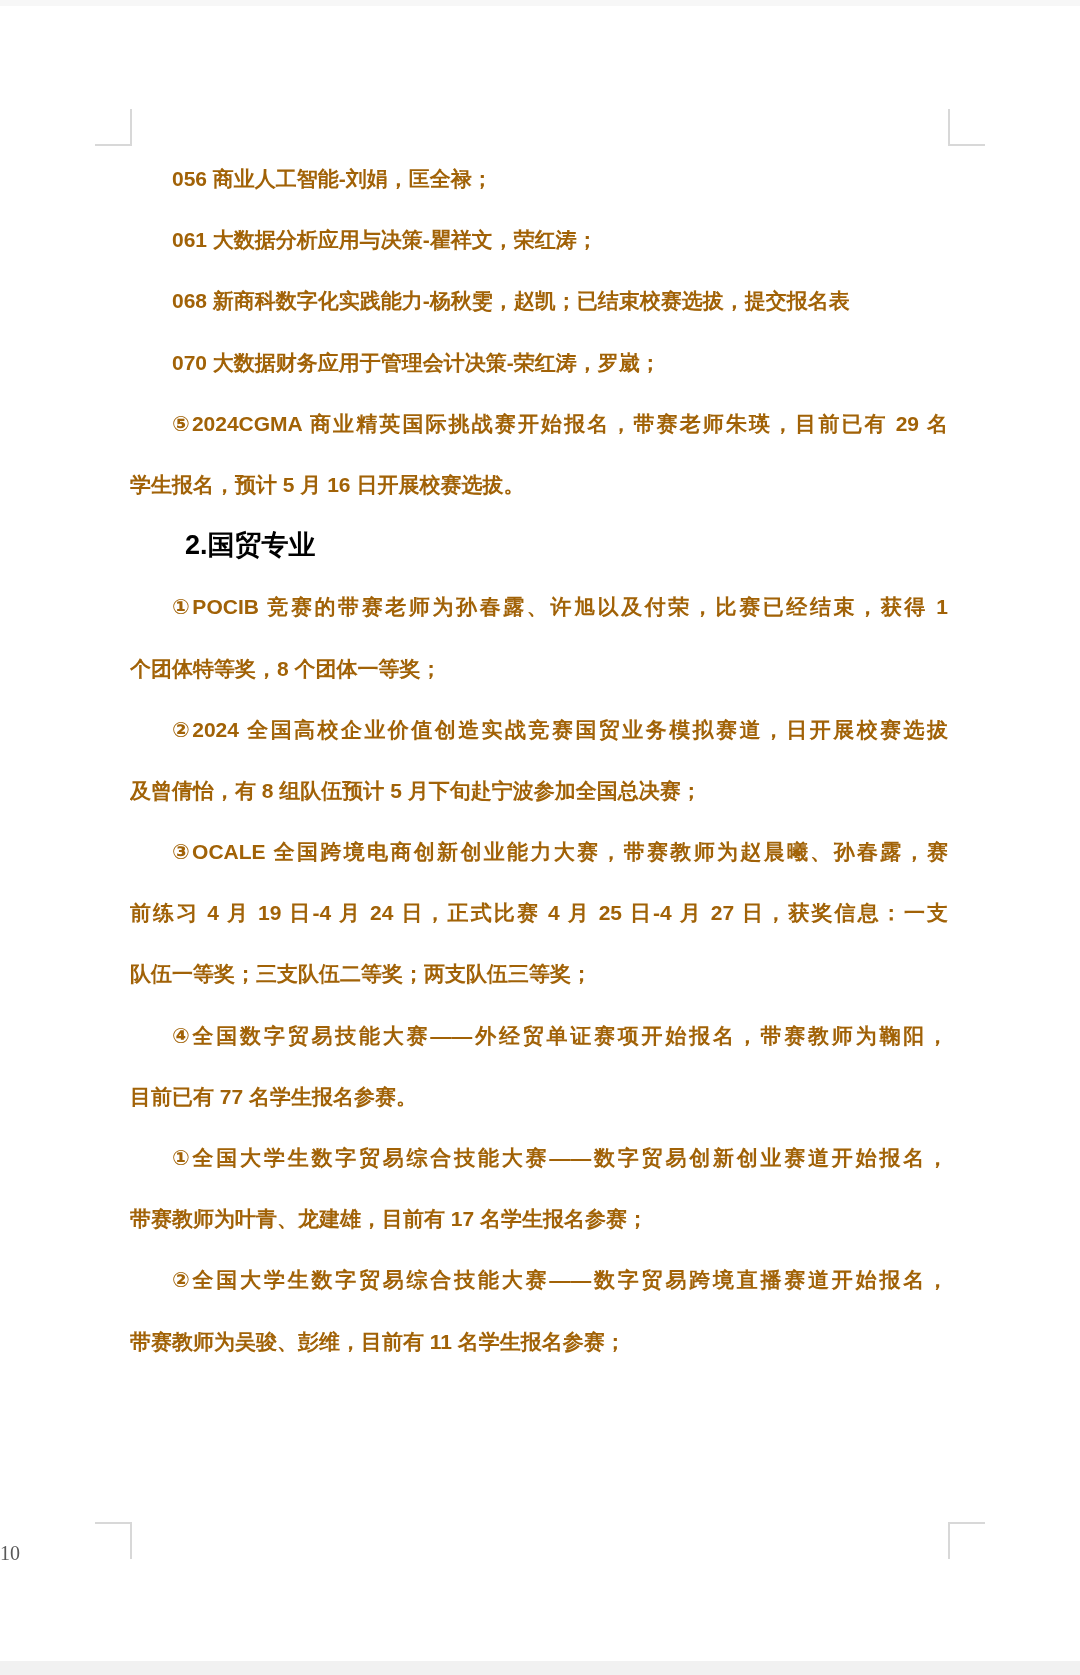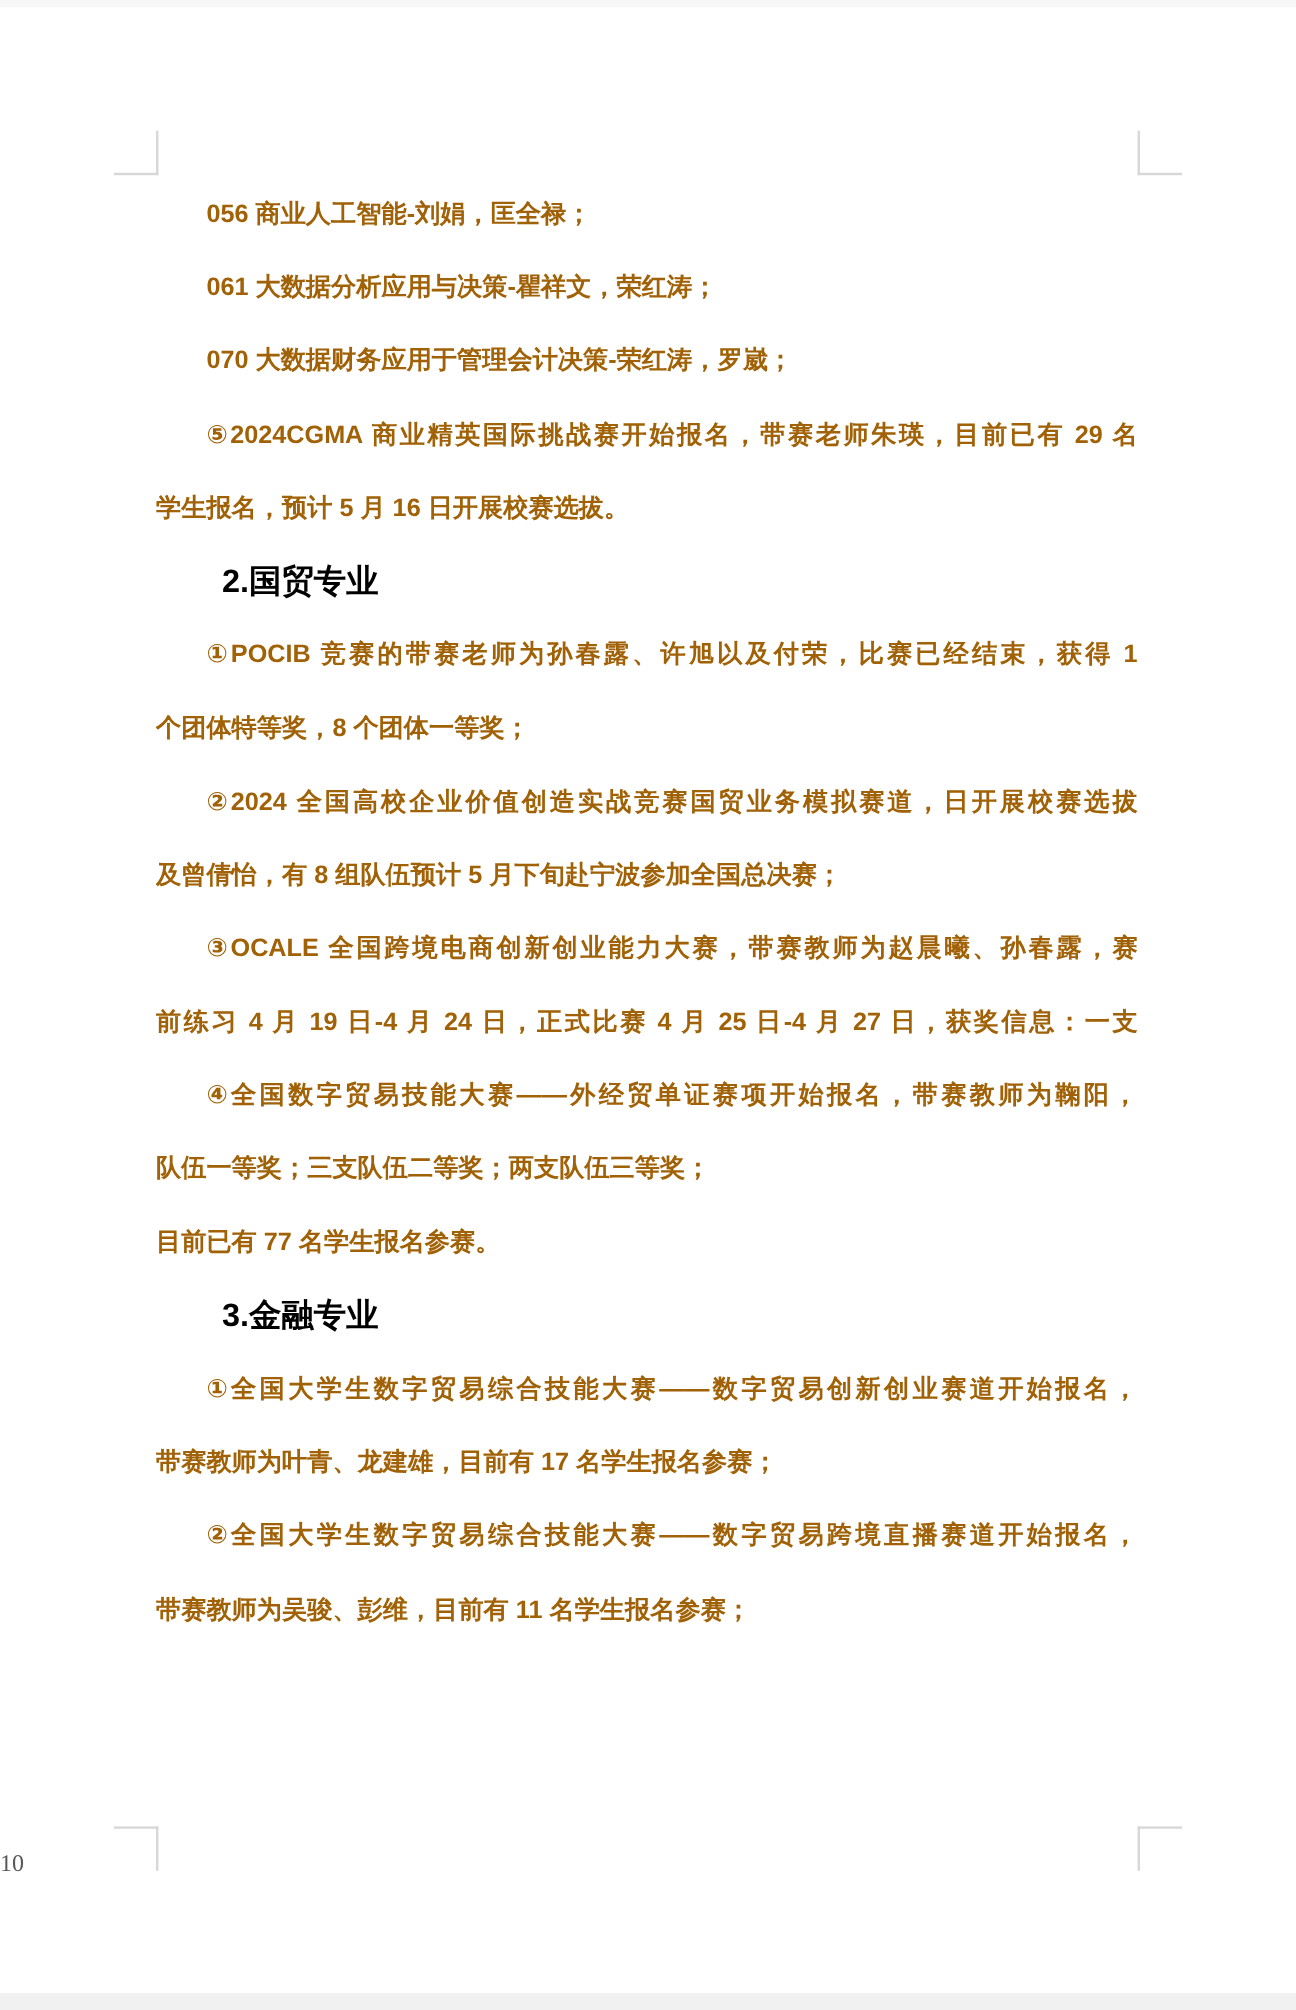--- a/index.html
+++ b/index.html
@@ -80,34 +80,34 @@
   <div class="edge-strip-top"></div>
 
   <div class="crop-mark crop-tl"></div>
   <div class="crop-mark crop-tr"></div>
   <div class="crop-mark crop-bl"></div>
   <div class="crop-mark crop-br"></div>
 
   <div class="doc-lines">
       <div class="line indent">056 商业人工智能-刘娟，匡全禄；</div>
       <div class="line indent">061 大数据分析应用与决策-瞿祥文，荣红涛；</div>
+      <div class="line indent">068 新商科数字化实践能力-杨秋雯，赵凯；已结束校赛选拔，提交报名表</div>
       <div class="line indent">070 大数据财务应用于管理会计决策-荣红涛，罗崴；</div>
       <div class="line indent justify">⑤2024CGMA 商业精英国际挑战赛开始报名，带赛老师朱瑛，目前已有 29 名</div>
       <div class="line">学生报名，预计 5 月 16 日开展校赛选拔。</div>
       <div class="line heading">2.国贸专业</div>
       <div class="line indent justify">①POCIB 竞赛的带赛老师为孙春露、许旭以及付荣，比赛已经结束，获得 1</div>
       <div class="line">个团体特等奖，8 个团体一等奖；</div>
       <div class="line indent justify">②2024 全国高校企业价值创造实战竞赛国贸业务模拟赛道，日开展校赛选拔</div>
       <div class="line">及曾倩怡，有 8 组队伍预计 5 月下旬赴宁波参加全国总决赛；</div>
       <div class="line indent justify">③OCALE 全国跨境电商创新创业能力大赛，带赛教师为赵晨曦、孙春露，赛</div>
       <div class="line justify">前练习 4 月 19 日-4 月 24 日，正式比赛 4 月 25 日-4 月 27 日，获奖信息：一支</div>
+      <div class="line">队伍一等奖；三支队伍二等奖；两支队伍三等奖；</div>
       <div class="line indent justify">④全国数字贸易技能大赛——外经贸单证赛项开始报名，带赛教师为鞠阳，</div>
-      <div class="line">队伍一等奖；三支队伍二等奖；两支队伍三等奖；</div>
       <div class="line">目前已有 77 名学生报名参赛。</div>
-      <div class="line heading">3.金融专业</div>
       <div class="line indent justify">①全国大学生数字贸易综合技能大赛——数字贸易创新创业赛道开始报名，</div>
       <div class="line">带赛教师为叶青、龙建雄，目前有 17 名学生报名参赛；</div>
       <div class="line indent justify">②全国大学生数字贸易综合技能大赛——数字贸易跨境直播赛道开始报名，</div>
       <div class="line">带赛教师为吴骏、彭维，目前有 11 名学生报名参赛；</div>
     </div>
 
   <div class="page-number">10</div>
 
   <div class="edge-strip-bottom"></div>
 </div>

